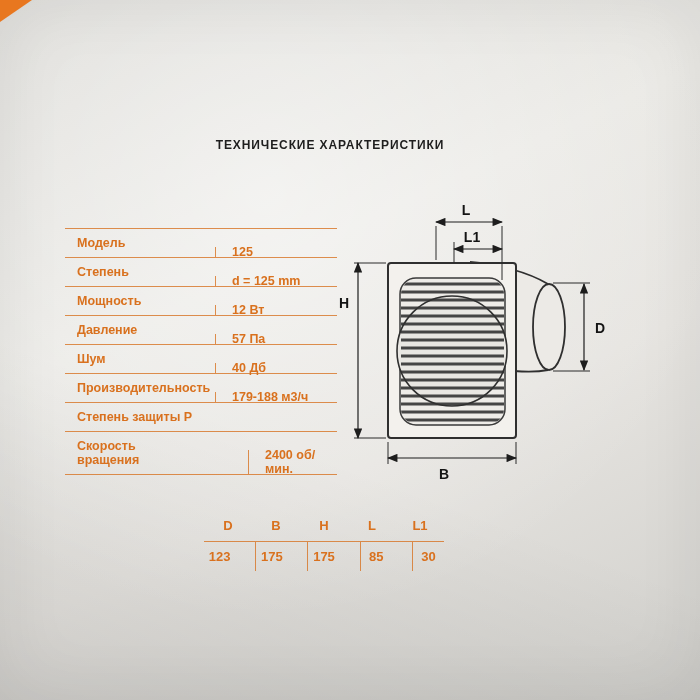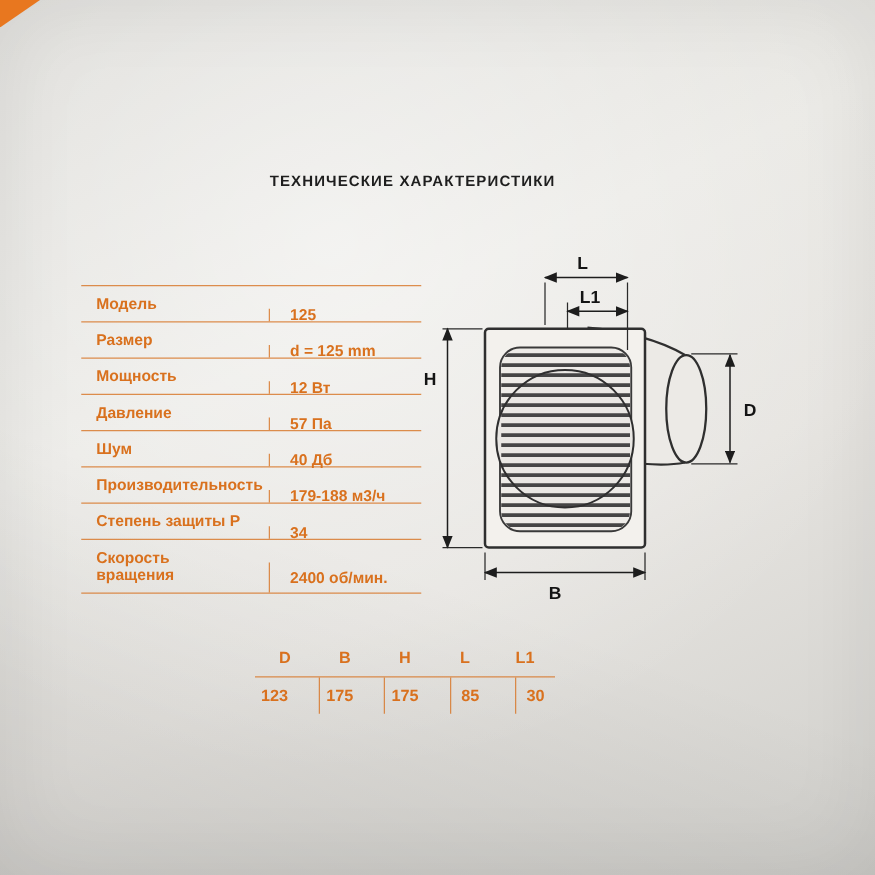--- a/index.html
+++ b/index.html
@@ -32,21 +32,21 @@
     text-align:center;color:var(--ink);
     font-size:12px;font-weight:bold;letter-spacing:.9px;
   }
   
   .spec-table{
     position:absolute;left:65px;top:228px;width:272px;
     border-top:1px solid var(--accent-line);
     color:var(--accent);font-weight:bold;font-size:12.5px;
   }
   .spec-row{display:flex;align-items:stretch;height:29px;border-bottom:1px solid var(--accent-line);}
-  .spec-row.tall{height:43px;}
+  .spec-row.tall{height:43px;gap:33px;}
   .spec-label{
     width:150px;display:flex;align-items:center;
     padding:2px 8px 2px 12px;line-height:1.15;
   }
   .spec-row.tall .spec-label{padding-right:58px;}
   .spec-value{
     flex:1;display:flex;align-items:center;
     padding:2px 4px 2px 16px;border-left:1px solid var(--accent-line);margin-top:18px;
   }
   
@@ -75,42 +75,41 @@
 <div class="corner-logo"></div>
 
 <div class="page-title">ТЕХНИЧЕСКИЕ ХАРАКТЕРИСТИКИ</div>
 
 <div class="spec-table">
   <div class="spec-row">
     <div class="spec-label">Модель</div>
     <div class="spec-value">125</div>
   </div>
   <div class="spec-row">
-    <div class="spec-label">Размер</div>
+    <div class="spec-label">Степень</div>
     <div class="spec-value">d = 125 mm</div>
   </div>
   <div class="spec-row">
     <div class="spec-label">Мощность</div>
     <div class="spec-value">12 Вт</div>
   </div>
   <div class="spec-row">
     <div class="spec-label">Давление</div>
     <div class="spec-value">57 Па</div>
   </div>
   <div class="spec-row">
     <div class="spec-label">Шум</div>
     <div class="spec-value">40 Дб</div>
   </div>
   <div class="spec-row">
     <div class="spec-label">Производительность</div>
     <div class="spec-value">179-188 м3/ч</div>
   </div>
   <div class="spec-row">
     <div class="spec-label">Степень защиты Р</div>
-    <div class="spec-value">34</div>
   </div>
   <div class="spec-row tall">
     <div class="spec-label">Скорость вращения</div>
     <div class="spec-value">2400 об/мин.</div>
   </div>
 </div>
 
 <div class="dims">
   <div class="dims-head">
     <div class="cell">D</div>

